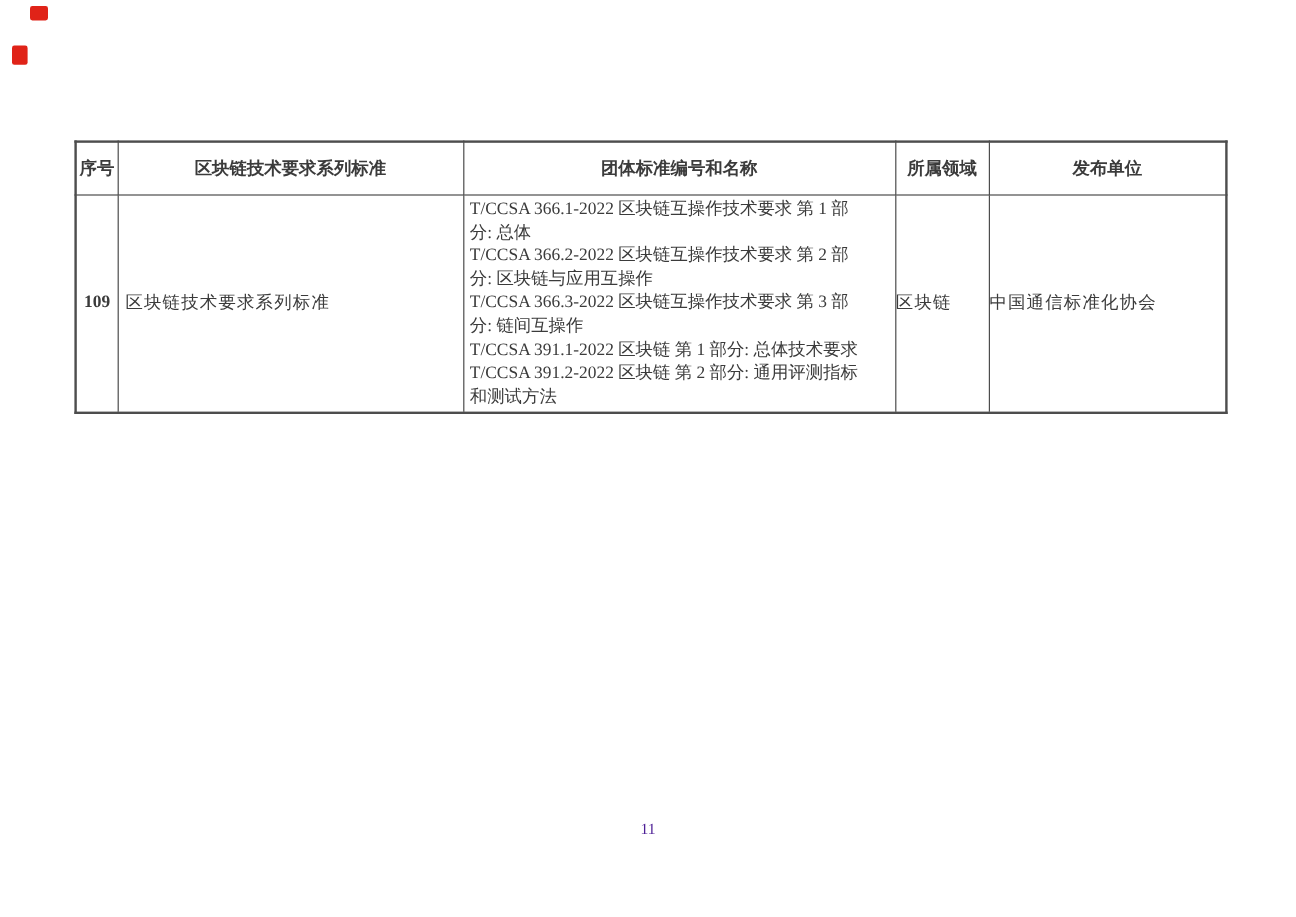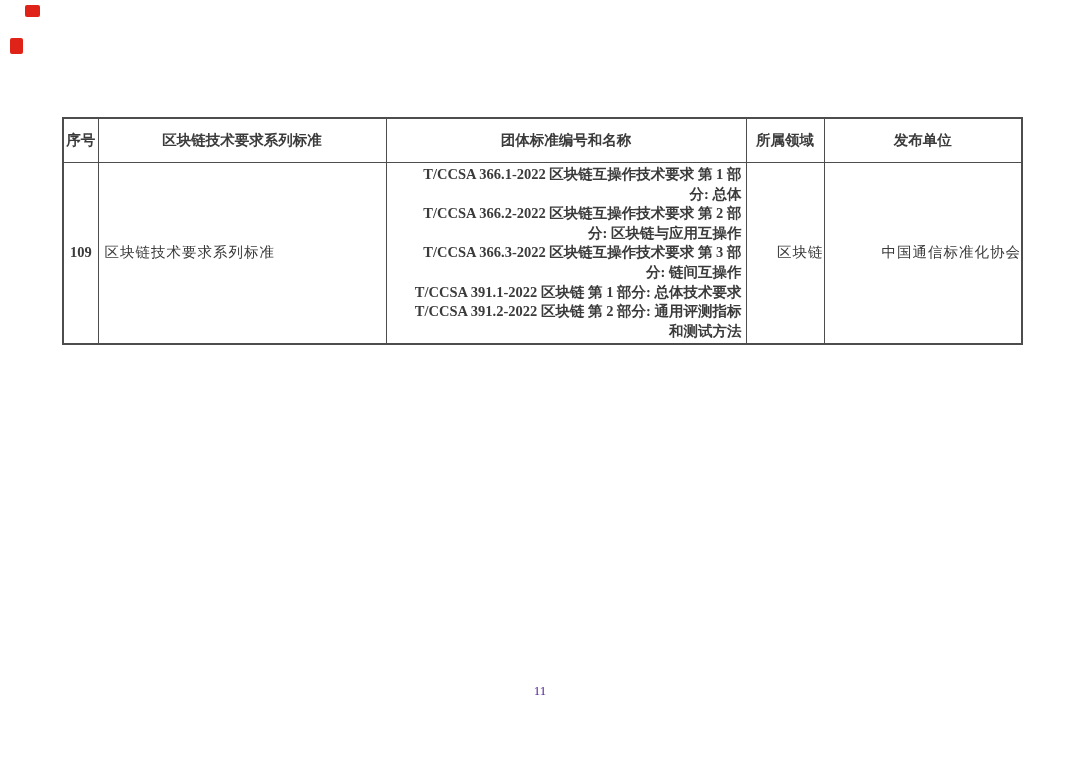--- a/index.html
+++ b/index.html
@@ -49,30 +49,29 @@
     font-weight: bold;
     padding: 0 6px;
   }
   td.c-name {
     text-align: left;
     vertical-align: middle;
     padding: 0 6px;
     letter-spacing: 1px;
   }
   td.c-standards {
-    text-align: right;
+    text-align: left;
     vertical-align: top;
     padding: 2px 4px 0 5px;
     white-space: pre-line;
     line-height: 19.6px;
-    font-weight: bold;
   }
   td.c-field,
   td.c-publisher {
-    text-align: right;
+    text-align: left;
     vertical-align: middle;
     letter-spacing: 1px;
     margin-left: 23px;
   }
   .page-number {
     position: absolute;
     top: 683px;
     left: 0;
     width: 100%;
     text-align: center;

